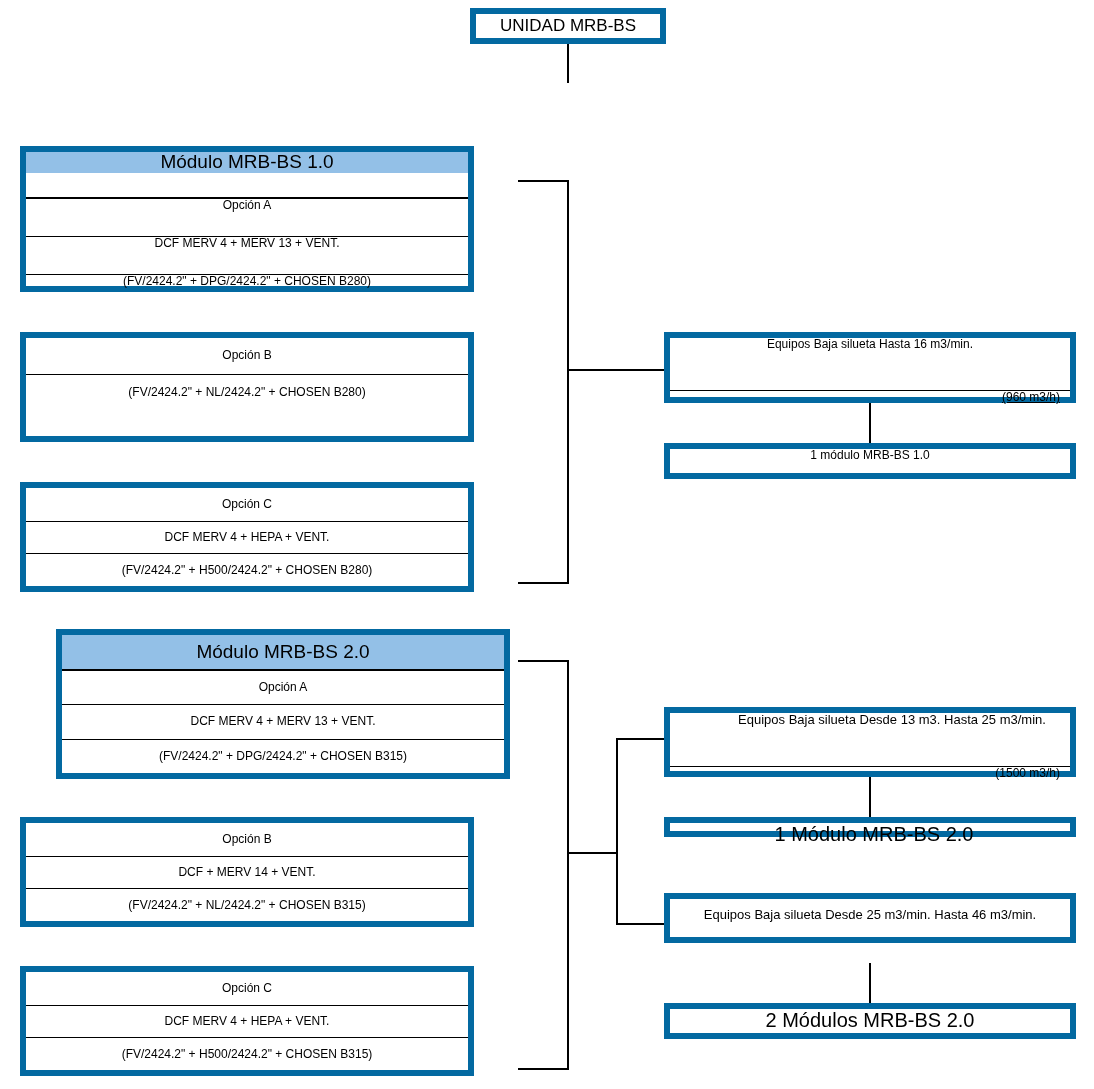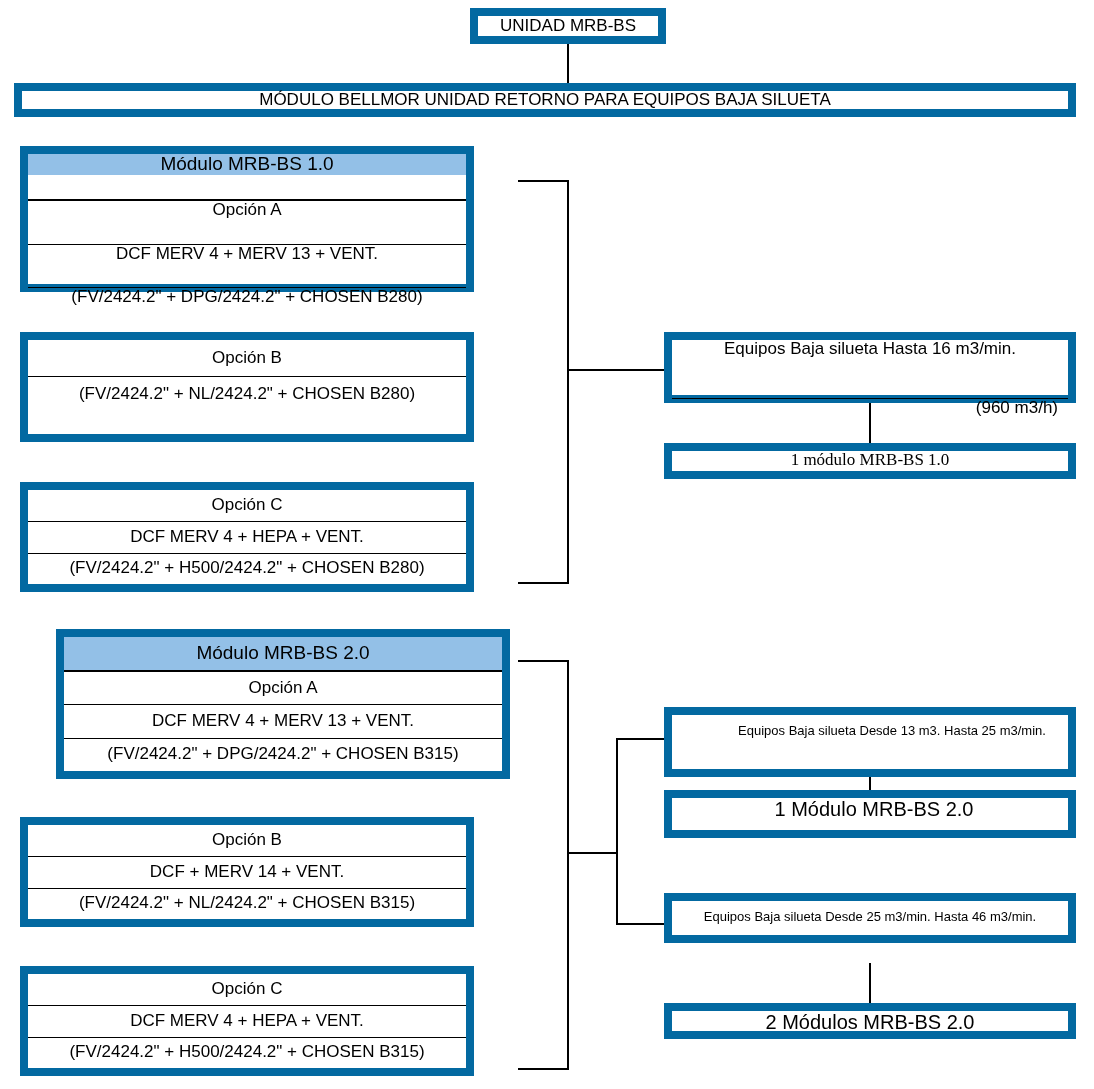--- a/index.html
+++ b/index.html
@@ -15,32 +15,32 @@
     position: relative;
     width: 1094px;
     height: 1089px;
     overflow: hidden;
     background: #ffffff;
   }
   
   .box {
     position: absolute;
     box-sizing: border-box;
-    border: 8px solid #0369a1;
+    border: 6px solid #0369a1;
     background: #ffffff;
     display: flex;
     flex-direction: column;
   }
   .cell {
     box-sizing: border-box;
     display: flex;
     align-items: center;
     justify-content: center;
     width: 100%;
-    font-size: 17px;
+    font-size: 12px;
     line-height: 1.1;
     white-space: nowrap;
   }
   .cell + .cell {
     border-top: 1px solid #000000;
   }
   .cell.thick-top {
     border-top: 2px solid #000000;
   }
   .cell.blue {
@@ -100,23 +100,20 @@
 <body>
 
 <div id="canvas">
 
   <div class="box" id="unidad-box">
     <div class="cell">UNIDAD MRB-BS</div>
   </div>
 
   <div class="line v" style="left:567px; top:44px; height:39px;"></div>
 
-  <div class="box" id="bellmor-box">
-    <div class="cell">MÓDULO BELLMOR UNIDAD RETORNO PARA EQUIPOS BAJA SILUETA</div>
-  </div>
 
   <div class="box opt-stack" style="top:146px; height:146px;gap:24px;">
     <div class="cell blue">Módulo MRB-BS 1.0</div>
     <div class="cell thick-top">Opción A</div>
     <div class="cell">DCF MERV 4 + MERV 13 + VENT.</div>
     <div class="cell">(FV/2424.2" + DPG/2424.2" + CHOSEN B280)</div>
   </div>
 
   <div class="box opt-stack" style="top:332px; height:110px;">
     <div class="cell">Opción B</div>
@@ -129,26 +126,26 @@
     <div class="cell">(FV/2424.2" + H500/2424.2" + CHOSEN B280)</div>
   </div>
 
   <div class="line h" style="left:518px; top:180px; width:51px;"></div>
   <div class="line h" style="left:518px; top:582px; width:51px;"></div>
   <div class="line v" style="left:567px; top:180px; height:404px;"></div>
   <div class="line h" style="left:567px; top:369px; width:99px;"></div>
 
   <div class="box res-box" style="top:332px; height:71px;">
     <div class="cell" style="height:37px;">Equipos Baja silueta Hasta 16 m3/min.</div>
-    <div class="cell right-align" style="height:32px;">(960 m3/h)</div>
+    <div class="cell right-align" style="height:32px;text-decoration:underline;">(960 m3/h)</div>
   </div>
 
   <div class="line v" style="left:869px; top:403px; height:40px;"></div>
 
-  <div class="box res-box" style="top:443px; height:36px;font-family:Liberation Serif, serif;">
+  <div class="box res-box" style="top:443px; height:36px;">
     <div class="cell">1 módulo MRB-BS 1.0</div>
   </div>
 
   <div class="box opt-stack" style="top:629px; height:150px;margin-left:36px;">
     <div class="cell blue">Módulo MRB-BS 2.0</div>
     <div class="cell thick-top">Opción A</div>
     <div class="cell">DCF MERV 4 + MERV 13 + VENT.</div>
     <div class="cell">(FV/2424.2" + DPG/2424.2" + CHOSEN B315)</div>
   </div>
 
@@ -169,25 +166,26 @@
   <div class="line v" style="left:567px; top:660px; height:410px;"></div>
   <div class="line h" style="left:567px; top:852px; width:51px;"></div>
 
   <div class="line v" style="left:616px; top:738px; height:118px;"></div>
   <div class="line h" style="left:616px; top:738px; width:50px;"></div>
   <div class="line h" style="left:616px; top:923px; width:50px;"></div>
   <div class="line v" style="left:616px; top:852px; height:73px;"></div>
 
   <div class="box res-box" style="top:707px; height:70px;">
     <div class="cell small" style="height:32px;padding-left:44px;">Equipos Baja silueta Desde 13 m3. Hasta 25 m3/min.</div>
+    <div class="cell right-align" style="height:36px;">(1500 m3/h)</div>
   </div>
 
   <div class="line v" style="left:869px; top:777px; height:40px;"></div>
 
-  <div class="box res-box" style="top:790px; height:48px;padding-left:8px;">
+  <div class="box res-box" style="top:817px; height:20px;padding-left:8px;">
     <div class="cell big">1 Módulo MRB-BS 2.0</div>
   </div>
 
   <div class="box res-box" style="top:893px; height:50px;">
     <div class="cell small" style="height:32px;">Equipos Baja silueta Desde 25 m3/min. Hasta 46 m3/min.</div>
   </div>
 
   <div class="line v" style="left:869px; top:963px; height:40px;"></div>
 
   <div class="box res-box" style="top:1003px; height:36px;">

